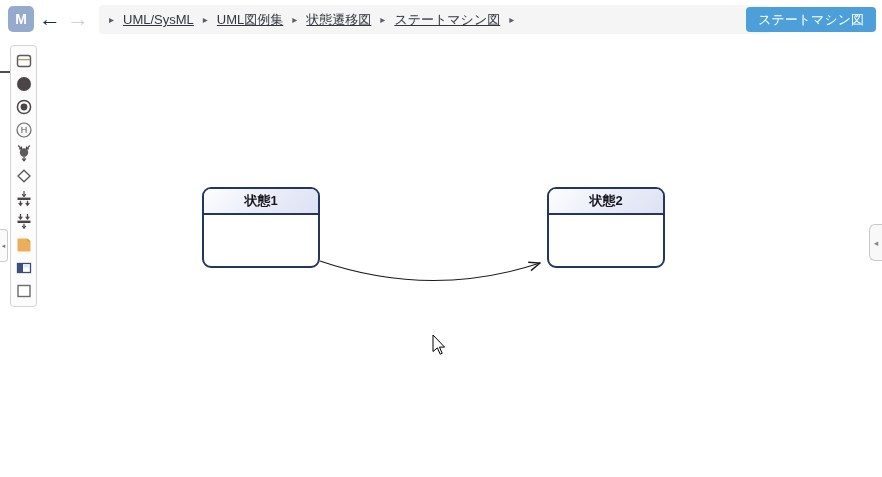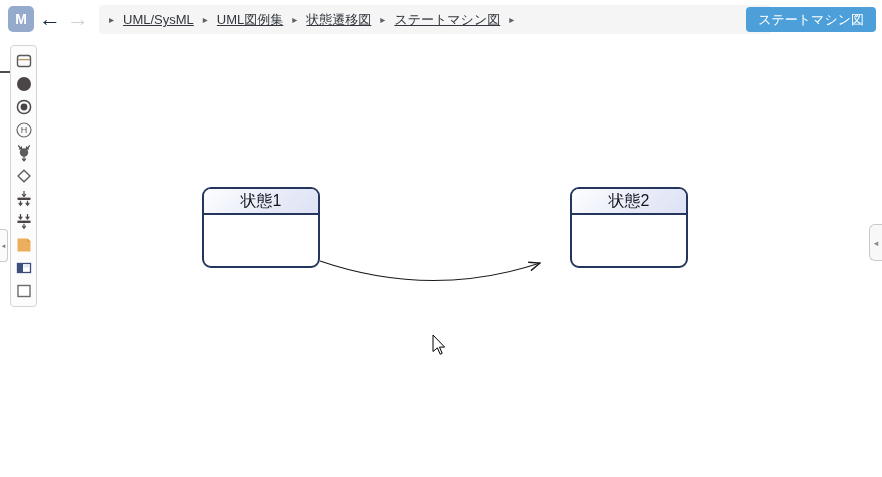--- a/index.html
+++ b/index.html
@@ -49,24 +49,24 @@
   }
   
   .state{
     position:absolute;top:187px;width:118px;height:81px;box-sizing:border-box;
     border:2px solid #24365e;border-radius:9px;background:#ffffff;overflow:hidden;cursor:move;
   }
   .state .hdr{
     height:24px;border-bottom:2px solid #24365e;
     background:linear-gradient(135deg,#fdfeff 0%,#e9ecf8 55%,#dde2f4 100%);
     display:flex;align-items:center;justify-content:center;
-    font-size:16px;color:#15151d;
+    font-size:13px;color:#15151d;font-weight:bold;
   }
   .state-1{left:202px;}
-  .state-2{left:570px;}
+  .state-2{left:547px;}
   .overlay{position:absolute;left:0;top:0;pointer-events:none;}
 </style>
 </head>
 <body>
 
 <div class="topbar">
   <div class="logo">M</div>
   <div class="nav-arrow nav-back">←</div>
   <div class="nav-arrow nav-fwd">→</div>
 

